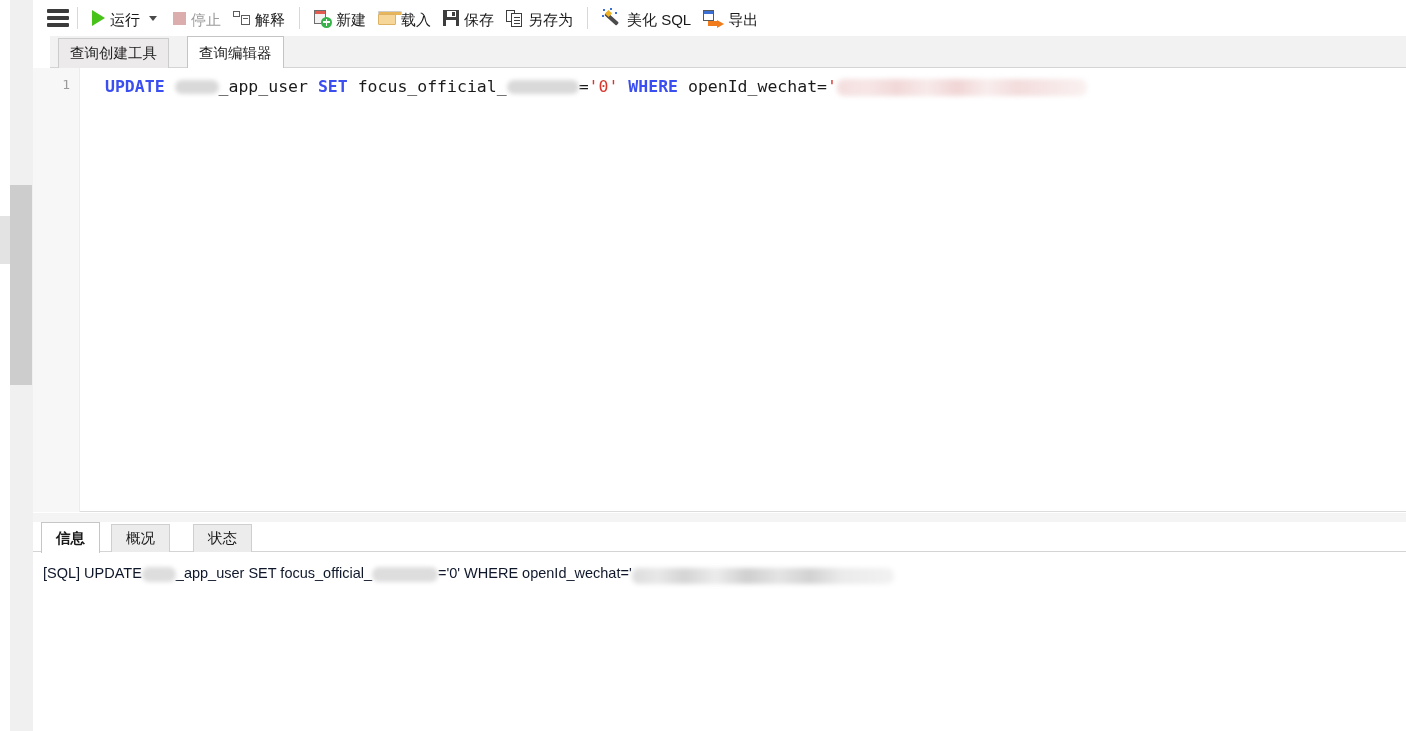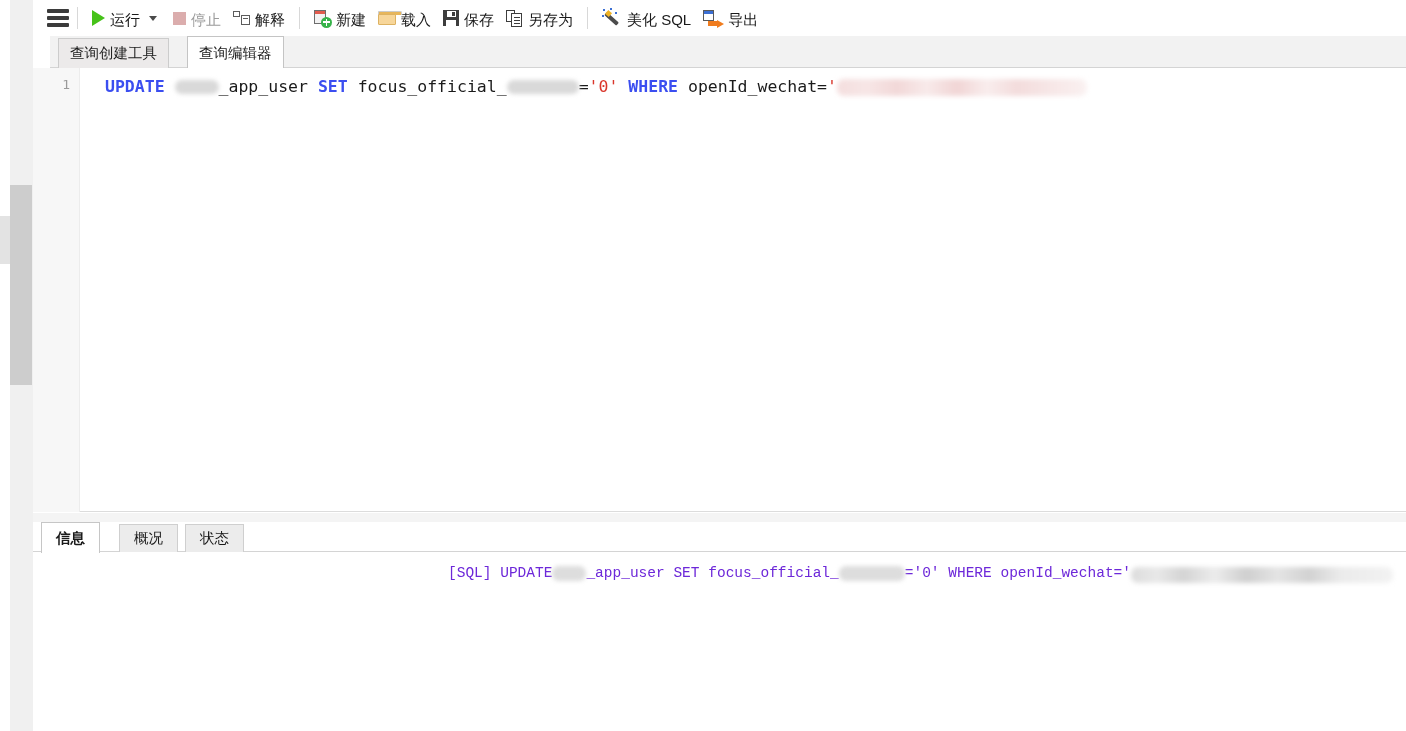--- a/index.html
+++ b/index.html
@@ -7,21 +7,20 @@
     margin: 0; padding: 0;
     width: 1406px; height: 731px;
     background: #ffffff;
     font-family: "Liberation Sans", sans-serif;
     overflow: hidden;
   }
   #app {
     position: relative;
     width: 1406px; height: 731px;
     background: #ffffff;
-    text-align: right;
   }
 
   
   .left-strip {
     position: absolute;
     left: 0; top: 0;
     width: 33px; height: 731px;
     background: #ffffff;
   }
   .left-strip-track {
@@ -347,22 +346,21 @@
     background: #ffffff;
     top: 0; height: 31px;
     font-weight: bold;
     border-color: #c6c6c6;
   }
   .log {
     position: absolute;
     left: 10px; top: 40px;
     width: 1350px;
     font-size: 14.5px;
-    color: #6d28d9;
-    font-family: Liberation Mono, monospace;
+    color: #0f172a;
   }
   .log-line { line-height: 22px; white-space: pre; }
   .log-gap { height: 24px; }
   .redact.m1 { width: 34px; height: 15px; background:#ddd; top:0px; }
   .redact.m2 { width: 66px; height: 15px; background:#ddd; top:0px; }
   .redact.m3 {
     width: 262px; height: 16px; top: 2px;
     background: linear-gradient(90deg,
       #dcdcdc 0%, #e8e8e8 10%, #d4d4d4 20%, #ececec 32%,
       #cfcfcf 44%, #e4e4e4 56%, #d2d2d2 68%, #ebebeb 80%, #f2f2f2 100%);
@@ -488,24 +486,24 @@
     <div class="code-line"><span class="kw">UPDATE</span><span class="plain"> </span><span class="redact r1"></span><span class="plain">_app_user</span><span class="plain"> </span><span class="kw">SET</span><span class="plain"> </span><span class="plain">focus_official_</span><span class="redact r2"></span><span class="plain">=</span><span class="str">'0'</span><span class="plain"> </span><span class="kw">WHERE</span><span class="plain"> </span><span class="plain">openId_wechat</span><span class="plain">=</span><span class="str">'</span><span class="redact rstr"></span></div>
   </div>
 
   <div class="splitter"></div>
 
   <div class="bottom">
     <div class="btabbar">
       <div class="btab active" style="left:8px">
         <span>信息</span>
       </div>
-      <div class="btab" style="left:86px">
+      <div class="btab" style="left:78px">
         <span>概况</span>
       </div>
-      <div class="btab" style="left:152px">
+      <div class="btab" style="left:160px">
         <span>状态</span>
       </div>
     </div>
 
     <div class="log">
       <div class="log-line"><span>[SQL] UPDATE</span><span class="redact m1"></span><span>_app_user SET focus_official_</span><span class="redact m2"></span><span>='0' WHERE openId_wechat='</span><span class="redact m3"></span></div>
       <div class="log-gap"></div>
     </div>
   </div>
 

